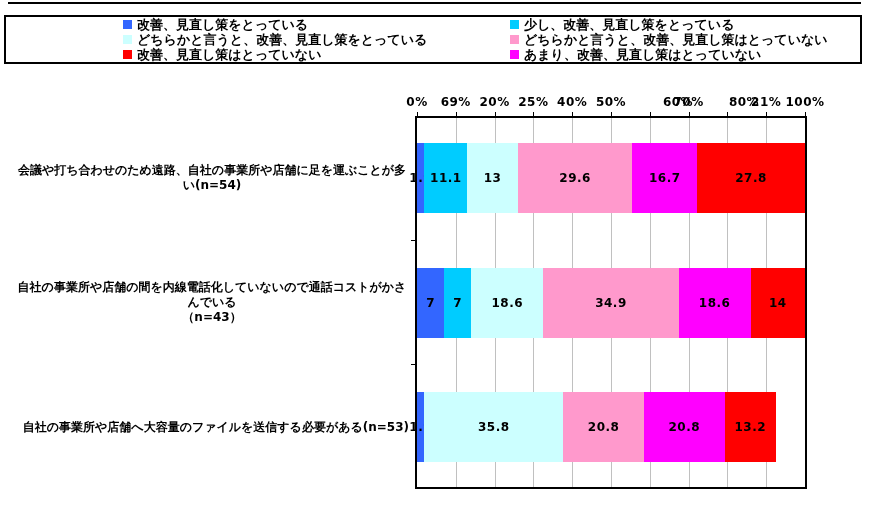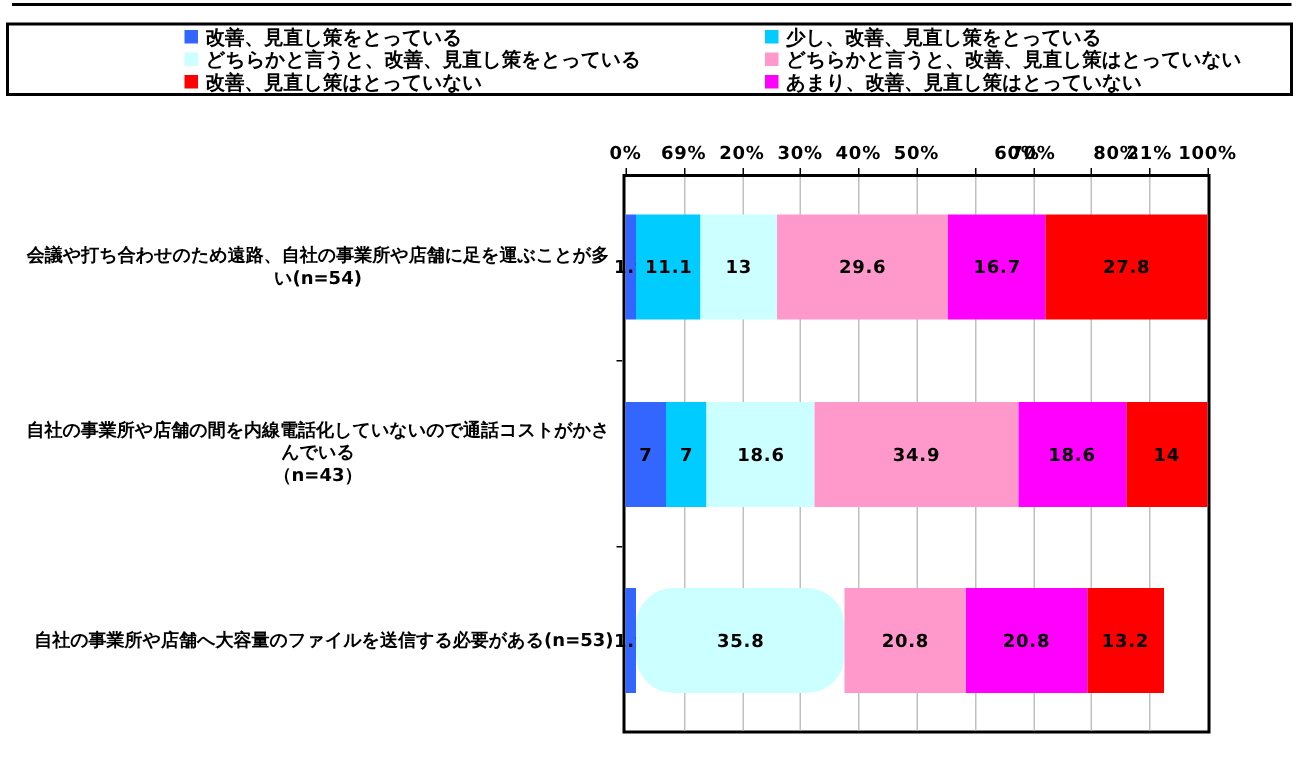--- a/index.html
+++ b/index.html
@@ -68,21 +68,21 @@
         <div>あまり、改善、見直し策はとっていない</div>
       </div>
     </div>
   <div id="xaxis">
       <div class="xaxis-label" style="left: 395px;">0%</div>
       <div class="tick-top" style="left: 417px;"></div>
       <div class="xaxis-label" style="left: 433.8px;">69%</div>
       <div class="tick-top" style="left: 455.8px;"></div>
       <div class="xaxis-label" style="left: 472.6px;">20%</div>
       <div class="tick-top" style="left: 494.6px;"></div>
-      <div class="xaxis-label" style="left: 511.4px;">30%</div>
+      <div class="xaxis-label" style="left: 511.4px;">25%</div>
       <div class="tick-top" style="left: 533.4px;"></div>
       <div class="xaxis-label" style="left: 550.2px;">40%</div>
       <div class="tick-top" style="left: 572.2px;"></div>
       <div class="xaxis-label" style="left: 589px;">50%</div>
       <div class="tick-top" style="left: 611px;"></div>
       <div class="xaxis-label" style="left: 634px; margin-left: 22px;">60%</div>
       <div class="tick-top" style="left: 649.8px;"></div>
       <div class="xaxis-label" style="left: 666.6px;">70%</div>
       <div class="tick-top" style="left: 688.6px;"></div>
       <div class="xaxis-label" style="left: 722px;">80%</div>
@@ -141,21 +141,21 @@
           <div class="seg-label">18.6</div>
         </div>
         <div class="seg" style="width: 13.986%; background: rgb(255, 0, 0);">
           <div class="seg-label">14</div>
         </div>
       </div>
       <div class="bar" style="top: 274px;">
         <div class="seg" style="width: 1.9%; background: rgb(51, 102, 255);">
           <div class="seg-label">1.9</div>
         </div>
-        <div class="seg" style="width: 35.8%; background: rgb(204, 255, 255); border-radius: 25px;">
+        <div class="seg" style="width: 35.8%; background: rgb(204, 255, 255);">
           <div class="seg-label">35.8</div>
         </div>
         <div class="seg" style="width: 20.8%; background: rgb(255, 153, 204);">
           <div class="seg-label">20.8</div>
         </div>
         <div class="seg" style="width: 20.8%; background: rgb(255, 0, 255);">
           <div class="seg-label">20.8</div>
         </div>
         <div class="seg" style="width: 13.2%; background: rgb(255, 0, 0);">
           <div class="seg-label">13.2</div>

